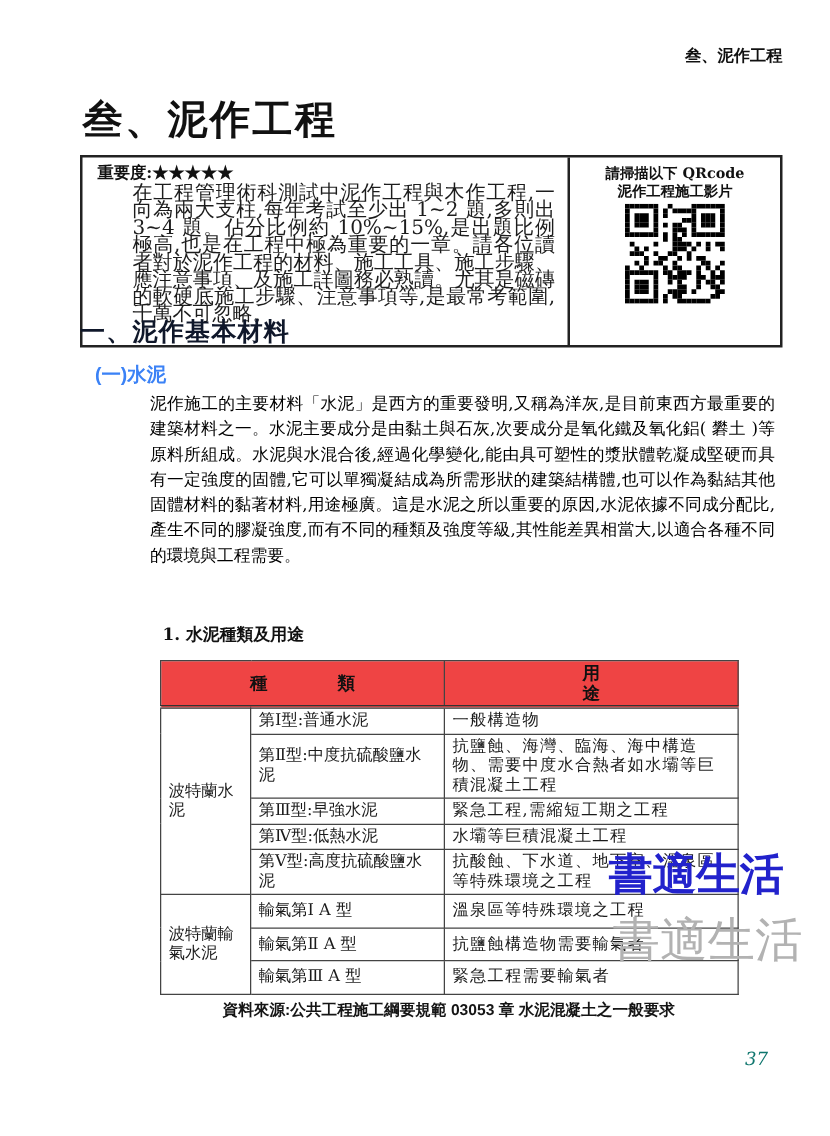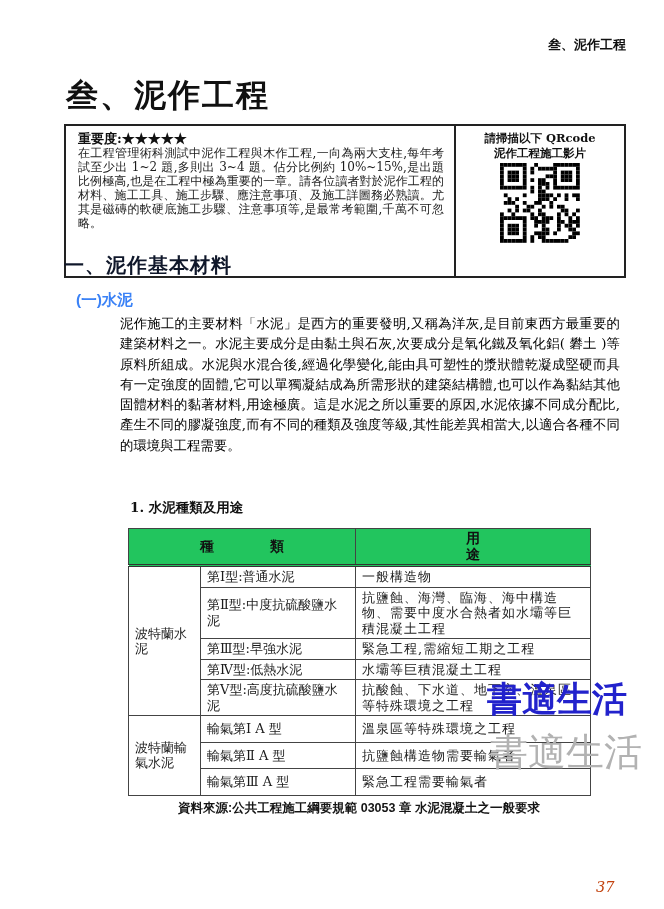--- a/index.html
+++ b/index.html
@@ -29,21 +29,21 @@
     top:124px; left:64px; width:562px; height:154px;
     border:2px solid #222;
     display:flex;
   }
   .importance-left {
     flex:1; padding:5px 10px 4px 12px;
     font-family:"DejaVu Serif","Liberation Serif",serif;
   }
   .importance-title { font-size:13px; font-weight:bold; color:#111; line-height:16px; }
   .importance-body {
-    font-size:12px; line-height:13.9px; text-align:justify; color:#1c1c1c;
+    font-size:16px; line-height:13.9px; text-align:justify; color:#1c1c1c;margin-left:28px;
   }
   .qr-panel {
     width:170px; border-left:2px solid #222;
     text-align:center; padding-top:5px;
     font-family:"DejaVu Serif","Liberation Serif",serif;
   }
   .qr-caption { font-size:11.5px; font-weight:bold; line-height:14.5px; color:#111; }
   .qr-code { margin-top:3px; display:inline-block; line-height:0; }
 
   .section-heading {
@@ -78,21 +78,21 @@
     font-size:13px; color:#1b1b1b;
   }
   table.cement col.c1 { width:72px; }
   table.cement col.c2 { width:155px; }
   table.cement col.c3 { width:235px; }
   table.cement th, table.cement td {
     border:1px solid #444; padding:2px 6px; line-height:15.5px;
     vertical-align:middle;
   }
   table.cement thead th {
-    background:#22c55e; font-size:14px; font-weight:bold; color:#111;
+    background:#ef4444; font-size:14px; font-weight:bold; color:#111;
     text-align:center; border-bottom:3px double #333; padding:2px 0;
     font-family:"Liberation Sans","DejaVu Sans",sans-serif;
   }
   th.th-type { letter-spacing:4em; padding-left:4em !important; }
   th.th-use  { letter-spacing:6.5em; padding-left:6.5em !important; }
   td.group-cell { text-align:left; padding:2px 4px; }
   td.type-cell { }
   td.use-cell { letter-spacing:1px; }
   tr.tall td { padding-top:5px; padding-bottom:5px; }
   .table-source {
@@ -104,21 +104,21 @@
   .watermark {
     font-family:"DejaVu Serif","Liberation Serif",serif;
     font-weight:600; pointer-events:none; white-space:nowrap; z-index:5;
   }
   .watermark-blue { top:676px; left:487px; font-size:35px; }
   .watermark-gray { top:727px; left:490px; font-size:38px; font-weight:400; }
 
   .page-number {
     top:840px; left:596px;
     font-family:"DejaVu Serif","Liberation Serif",serif;
-    font-style:italic; font-size:14.5px; color:#c2410c;margin-top:39px;
+    font-style:italic; font-size:14.5px; color:#0f766e;
   }
 </style>
 </head>
 <body>
 
 <div class="abs running-header">叁、泥作工程</div>
 
 <h1 class="abs page-title">叁、泥作工程</h1>
 
 <div class="abs importance-box">

